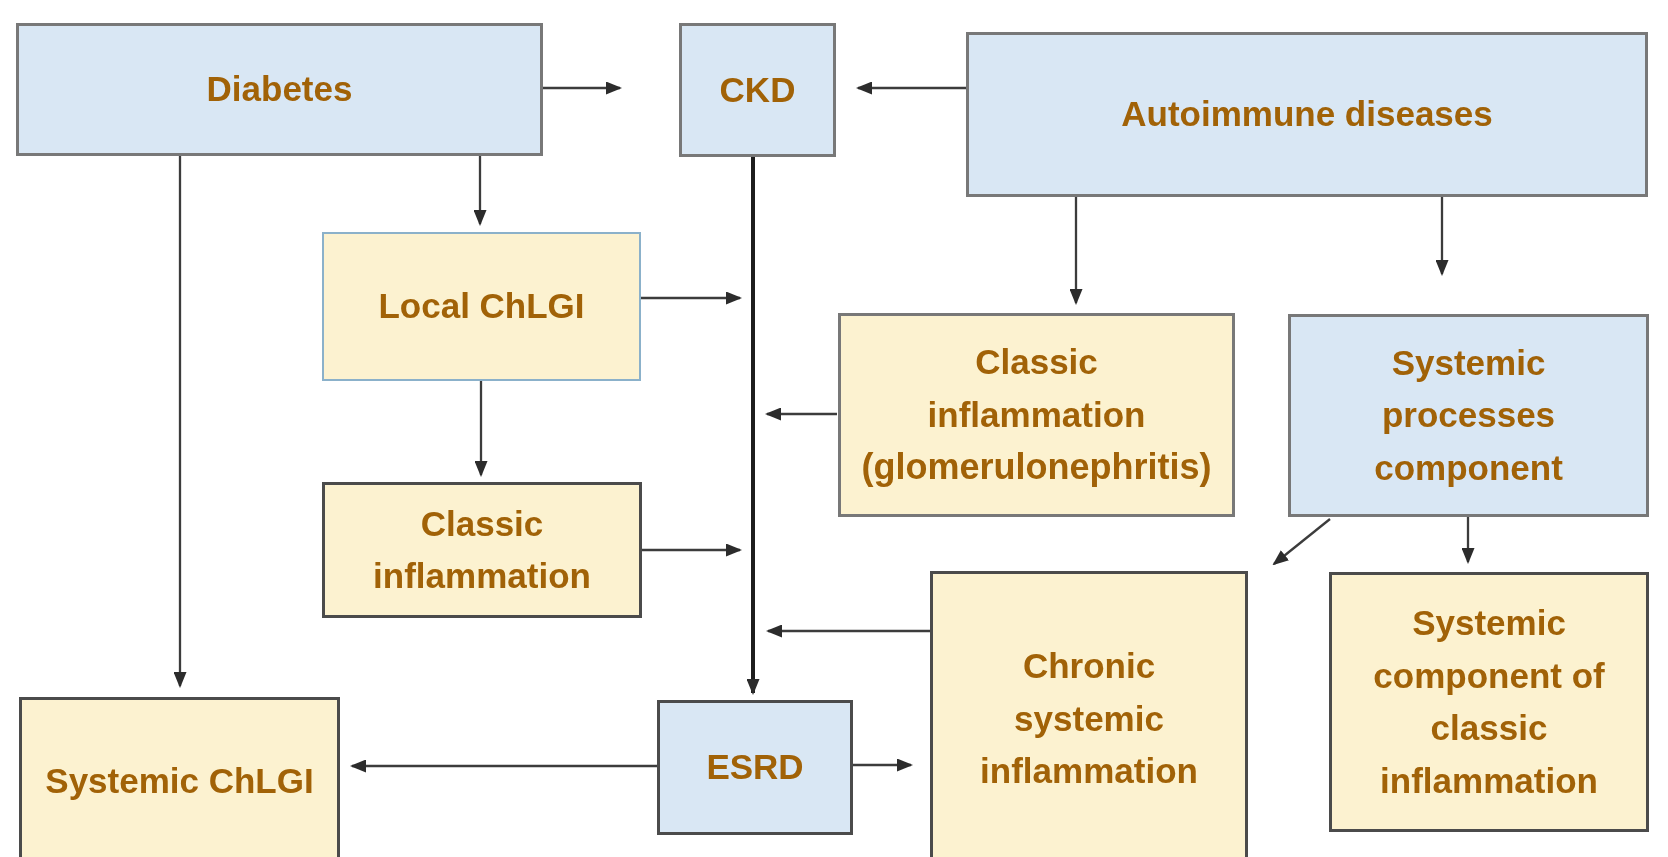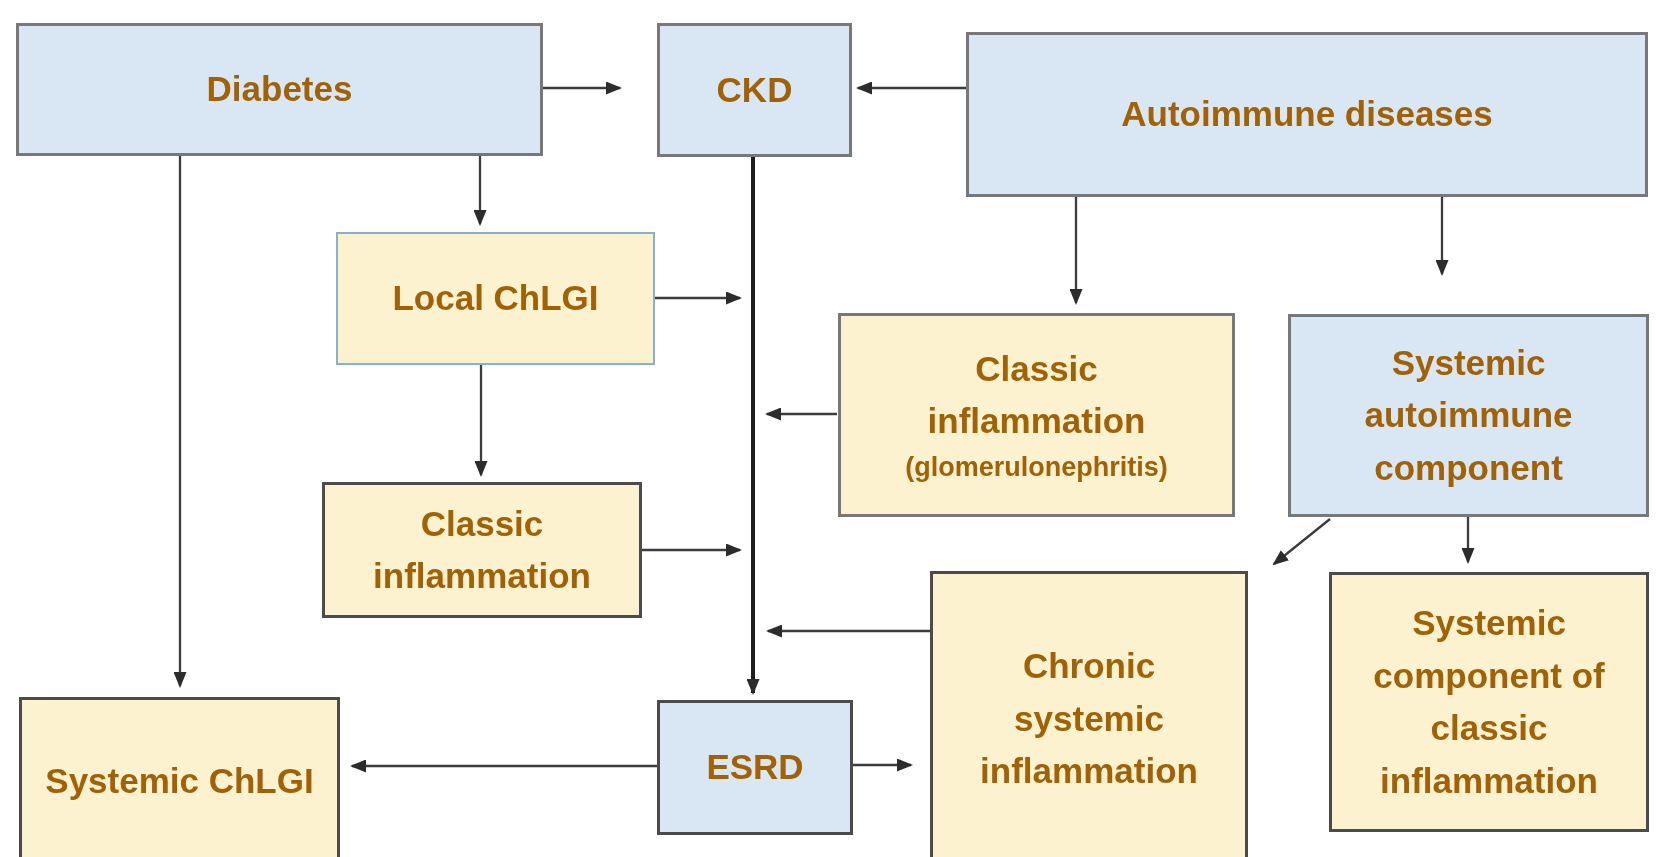--- a/index.html
+++ b/index.html
@@ -28,21 +28,21 @@
     font-size: 35px;
     line-height: 1.5;
     color: #a16207;
   }
   .node span { display: block; }
   .fill-blue  { background: #d9e7f4; }
   .fill-cream { background: #fcf2d0; }
   .b-gray { border: 3px solid #787878; }
   .b-dark { border: 3px solid #4b4b4b; }
   .b-blue { border: 2px solid #8bb1ca; }
-  .small  { font-size: 27px; line-height: 1.45; }
+  .small  { font-size: 36px; line-height: 1.45; }
 </style>
 </head>
 <body>
 
 <div class="stage">
 
   <svg class="arrow-layer" viewBox="0 0 1668 857" xmlns="http://www.w3.org/2000/svg">
     <defs>
       <marker id="ah" viewBox="0 0 16 13" refX="14" refY="6.5" markerWidth="16" markerHeight="13" markerUnits="userSpaceOnUse" orient="auto">
         <path d="M0,0 L16,6.5 L0,13 Z" fill="#2c2c2c"></path>
@@ -65,41 +65,41 @@
       <line x1="930" y1="631" x2="768" y2="631" marker-end="url(#ah)"></line>
       <line x1="853" y1="765" x2="911" y2="765" marker-end="url(#ah)"></line>
       <line x1="657" y1="766" x2="352" y2="766" marker-end="url(#ah)"></line>
     </g>
   </svg>
 
   <div class="node fill-blue b-gray" style="left:16px;top:23px;width:527px;height:133px">
     <span>Diabetes</span>
   </div>
 
-  <div class="node fill-blue b-gray" style="left:657px;top:23px;width:195px;height:134px">
+  <div class="node fill-blue b-gray" style="left:679px;top:23px;width:157px;height:134px">
     <span>CKD</span>
   </div>
 
   <div class="node fill-blue b-gray" style="left:966px;top:32px;width:682px;height:165px">
     <span>Autoimmune diseases</span>
   </div>
 
-  <div class="node fill-cream b-blue" style="left:336px;top:232px;width:319px;height:133px">
+  <div class="node fill-cream b-blue" style="left:322px;top:232px;width:319px;height:149px">
     <span>Local ChLGI</span>
   </div>
 
   <div class="node fill-cream b-gray" style="left:838px;top:313px;width:397px;height:204px">
     <span>Classic</span>
     <span>inflammation</span>
     <span class="small">(glomerulonephritis)</span>
   </div>
 
   <div class="node fill-blue b-gray" style="left:1288px;top:314px;width:361px;height:203px">
     <span>Systemic</span>
-    <span>autoimmune</span>
+    <span>processes</span>
     <span>component</span>
   </div>
 
   <div class="node fill-cream b-dark" style="left:322px;top:482px;width:320px;height:136px">
     <span>Classic</span>
     <span>inflammation</span>
   </div>
 
   <div class="node fill-cream b-dark" style="left:930px;top:571px;width:318px;height:296px">
     <span>Chronic</span>

